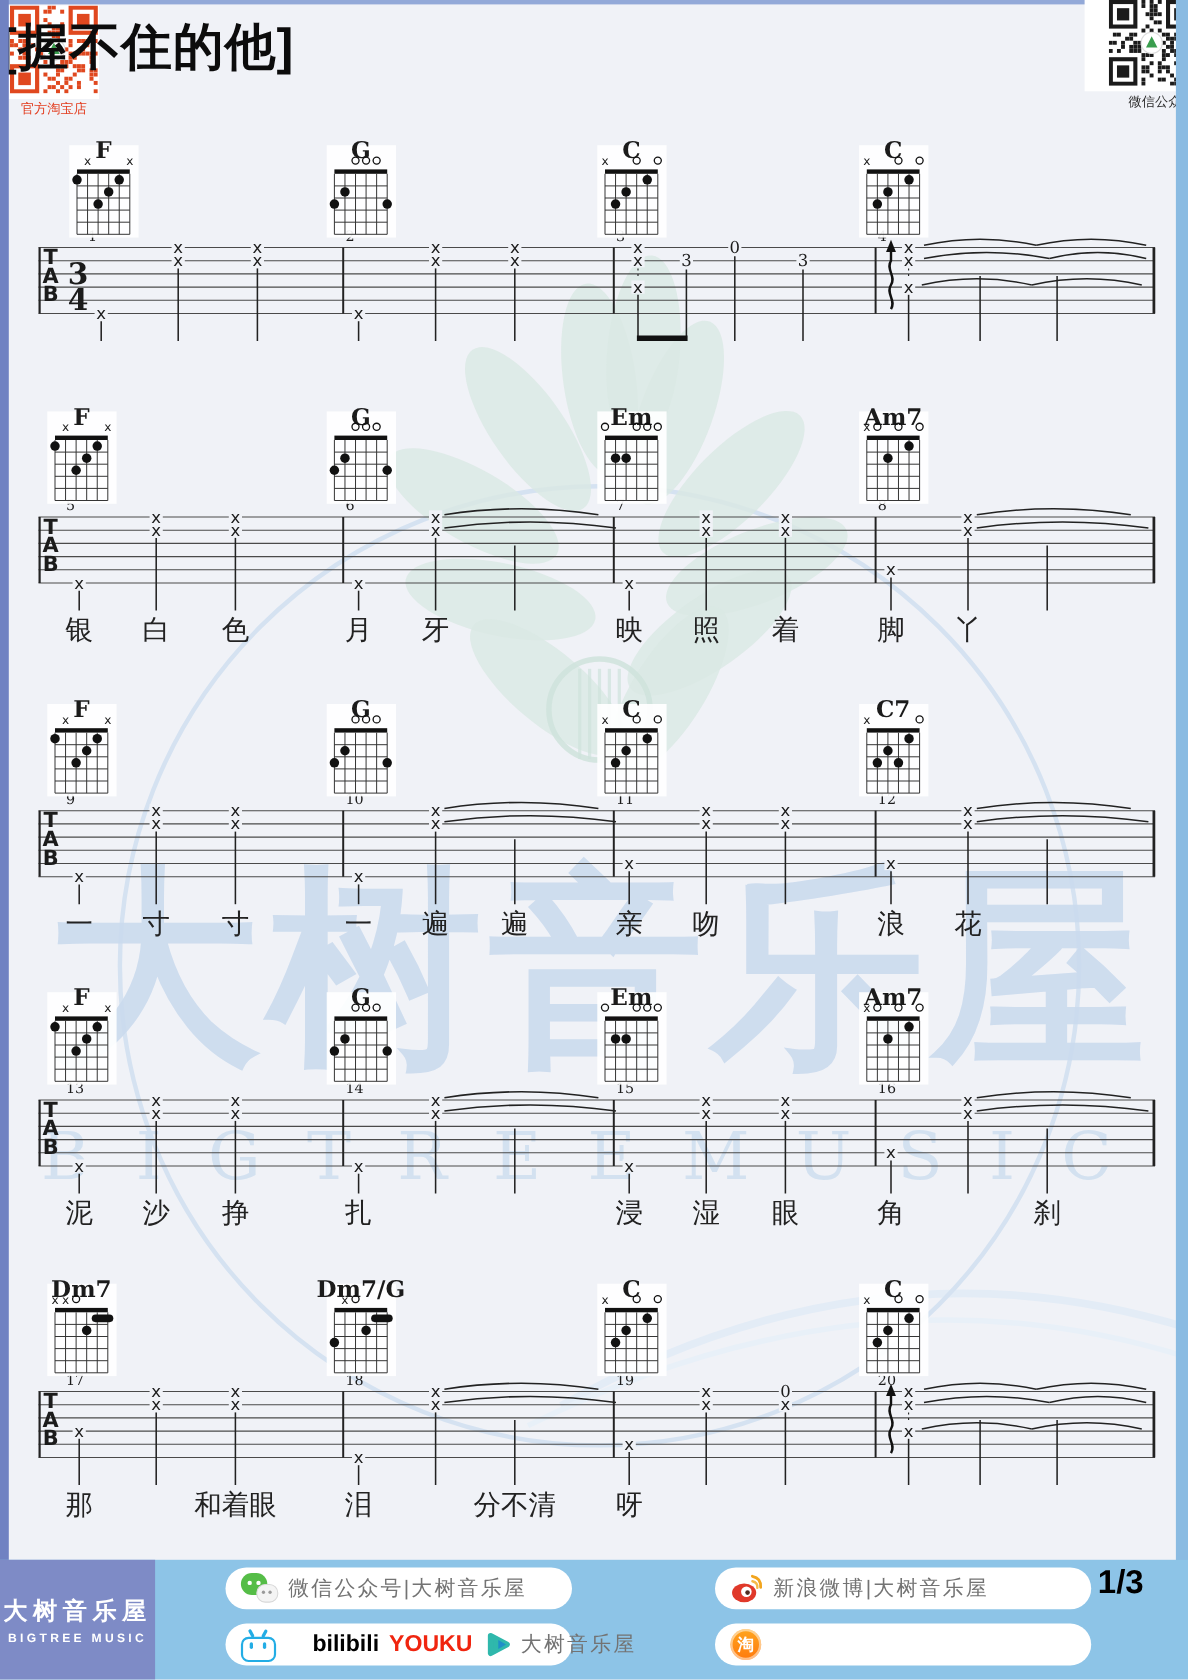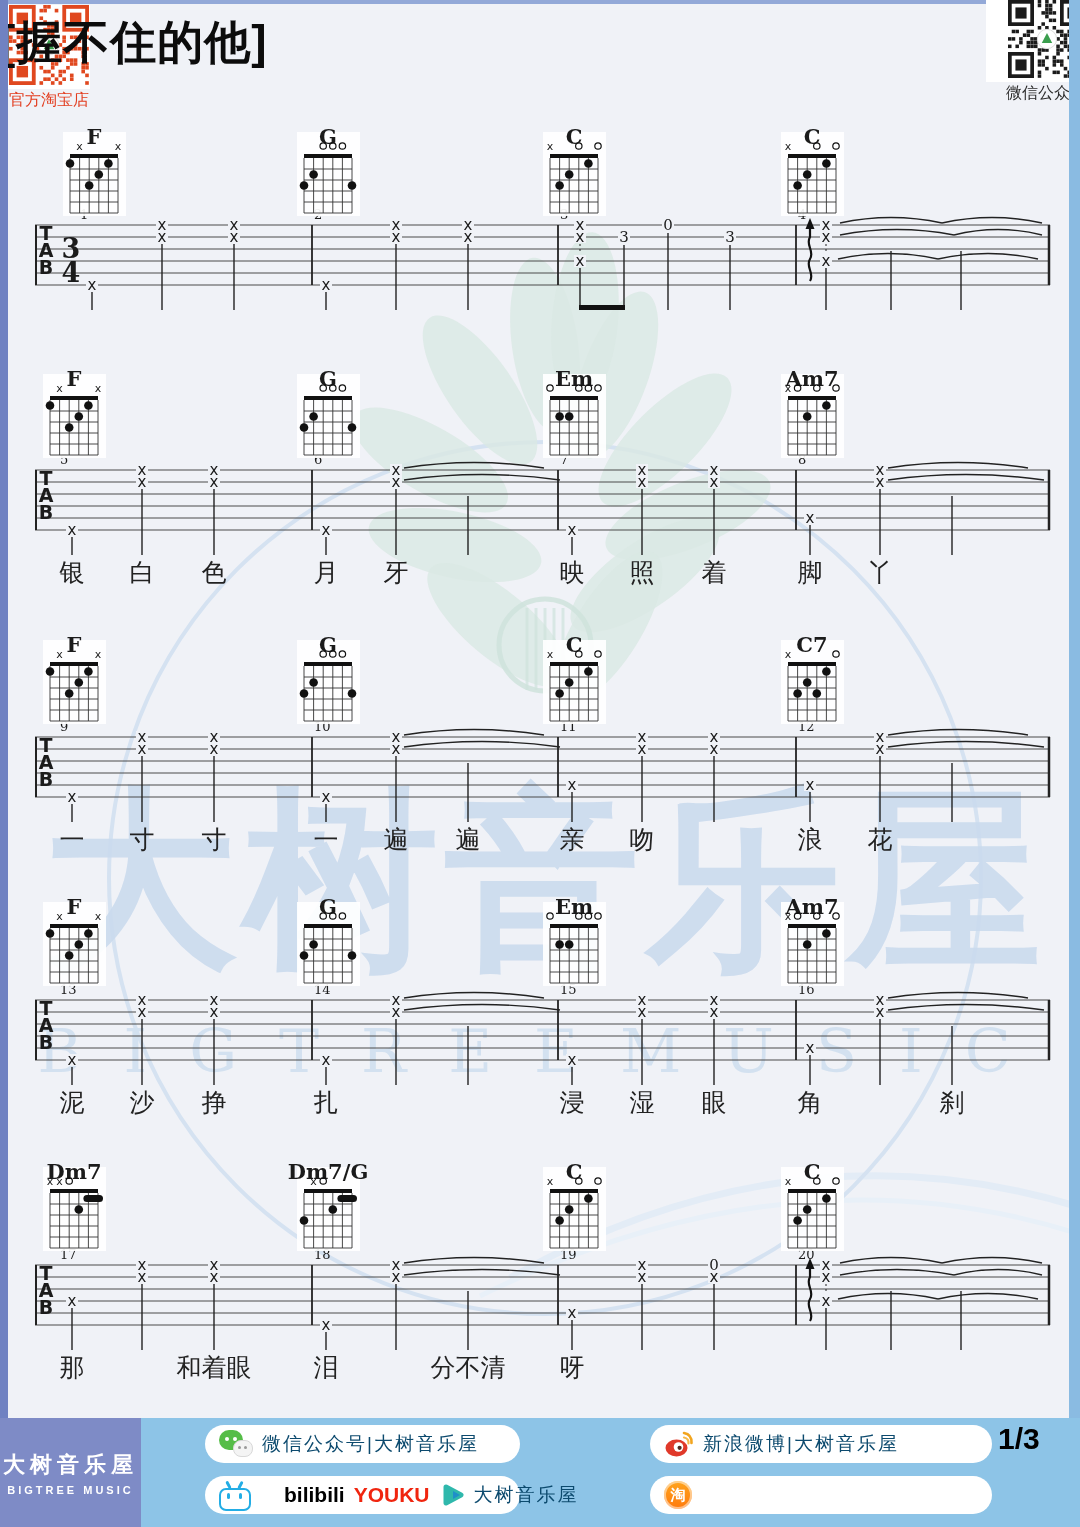--- a/index.html
+++ b/index.html
@@ -6,40 +6,40 @@
   .page{position:relative;width:1080px;height:1527px;background:#f0f2f7;overflow:hidden;
         font-family:"Liberation Sans",sans-serif;}
   .border-top{position:absolute;left:0;top:0;width:1080px;height:4px;background:#93a9d8;}
   .border-left{position:absolute;left:0;top:0;width:8px;height:1420px;background:#7082c2;}
   .border-right{position:absolute;right:0;top:0;width:11px;height:1420px;background:#8abbe2;}
 
   .qr-block{position:absolute;text-align:center;}
   .qr-left{left:8px;top:5px;width:82px;}
   .qr-right{left:986px;top:0;width:100px;text-align:right;}
   .qr-box{background:#fff;}
-  .qr-label{font-size:16px;margin-top:1px;white-space:nowrap;}
+  .qr-label{font-size:12px;margin-top:1px;white-space:nowrap;}
   .qr-left .qr-label{color:#e23c1e;}
   .qr-right .qr-label{color:#2b2b2b;}
 
   .title{position:absolute;left:0;right:0;top:12px;font-size:46px;
          font-weight:700;color:#0c0c0c;letter-spacing:1px;}
   .subtitle{position:absolute;left:0;right:0;top:72px;text-align:center;font-size:23px;
             color:#161616;font-weight:500;letter-spacing:1px;}
 
   #score-svg{position:absolute;left:0;top:0;}
 
   .footer-band{position:absolute;left:0;top:1418px;width:1080px;height:109px;background:#8dc4e7;}
   .brand-block{position:absolute;left:0;top:1418px;width:141px;height:109px;background:#7e8bc6;
                color:#fff;display:flex;flex-direction:column;justify-content:center;align-items:center;}
   .brand-cn{font-size:22px;letter-spacing:5px;font-weight:600;}
   .brand-en{font-size:11px;letter-spacing:3px;margin-top:4px;font-weight:700;}
 
   .pill{position:absolute;height:38px;background:#fff;border-radius:19px;display:flex;
         align-items:center;gap:9px;padding:0 14px;box-sizing:border-box;}
-  .pill-text{font-size:19px;color:#0c4a6e;letter-spacing:2px;white-space:nowrap;}
+  .pill-text{font-size:19px;color:#737373;letter-spacing:2px;white-space:nowrap;}
   .p1{left:205px;top:1425px;width:315px;}
   .p2{left:205px;top:1476px;width:315px;}
   .p3{left:650px;top:1425px;width:342px;text-align:right;}
   .p4{left:650px;top:1476px;width:342px;}
   .page-indicator{position:absolute;left:998px;top:1422px;font-size:30px;color:#000;font-weight:600;}
 
   
   .wx-icon{position:relative;width:34px;height:30px;flex:0 0 34px;}
   .wx-b1{position:absolute;left:0;top:1px;width:24px;height:20px;background:#55bd47;border-radius:11px;}
   .wx-b1 i,.wx-b2 i{position:absolute;width:4px;height:4px;border-radius:50%;background:#fff;top:7px;}

